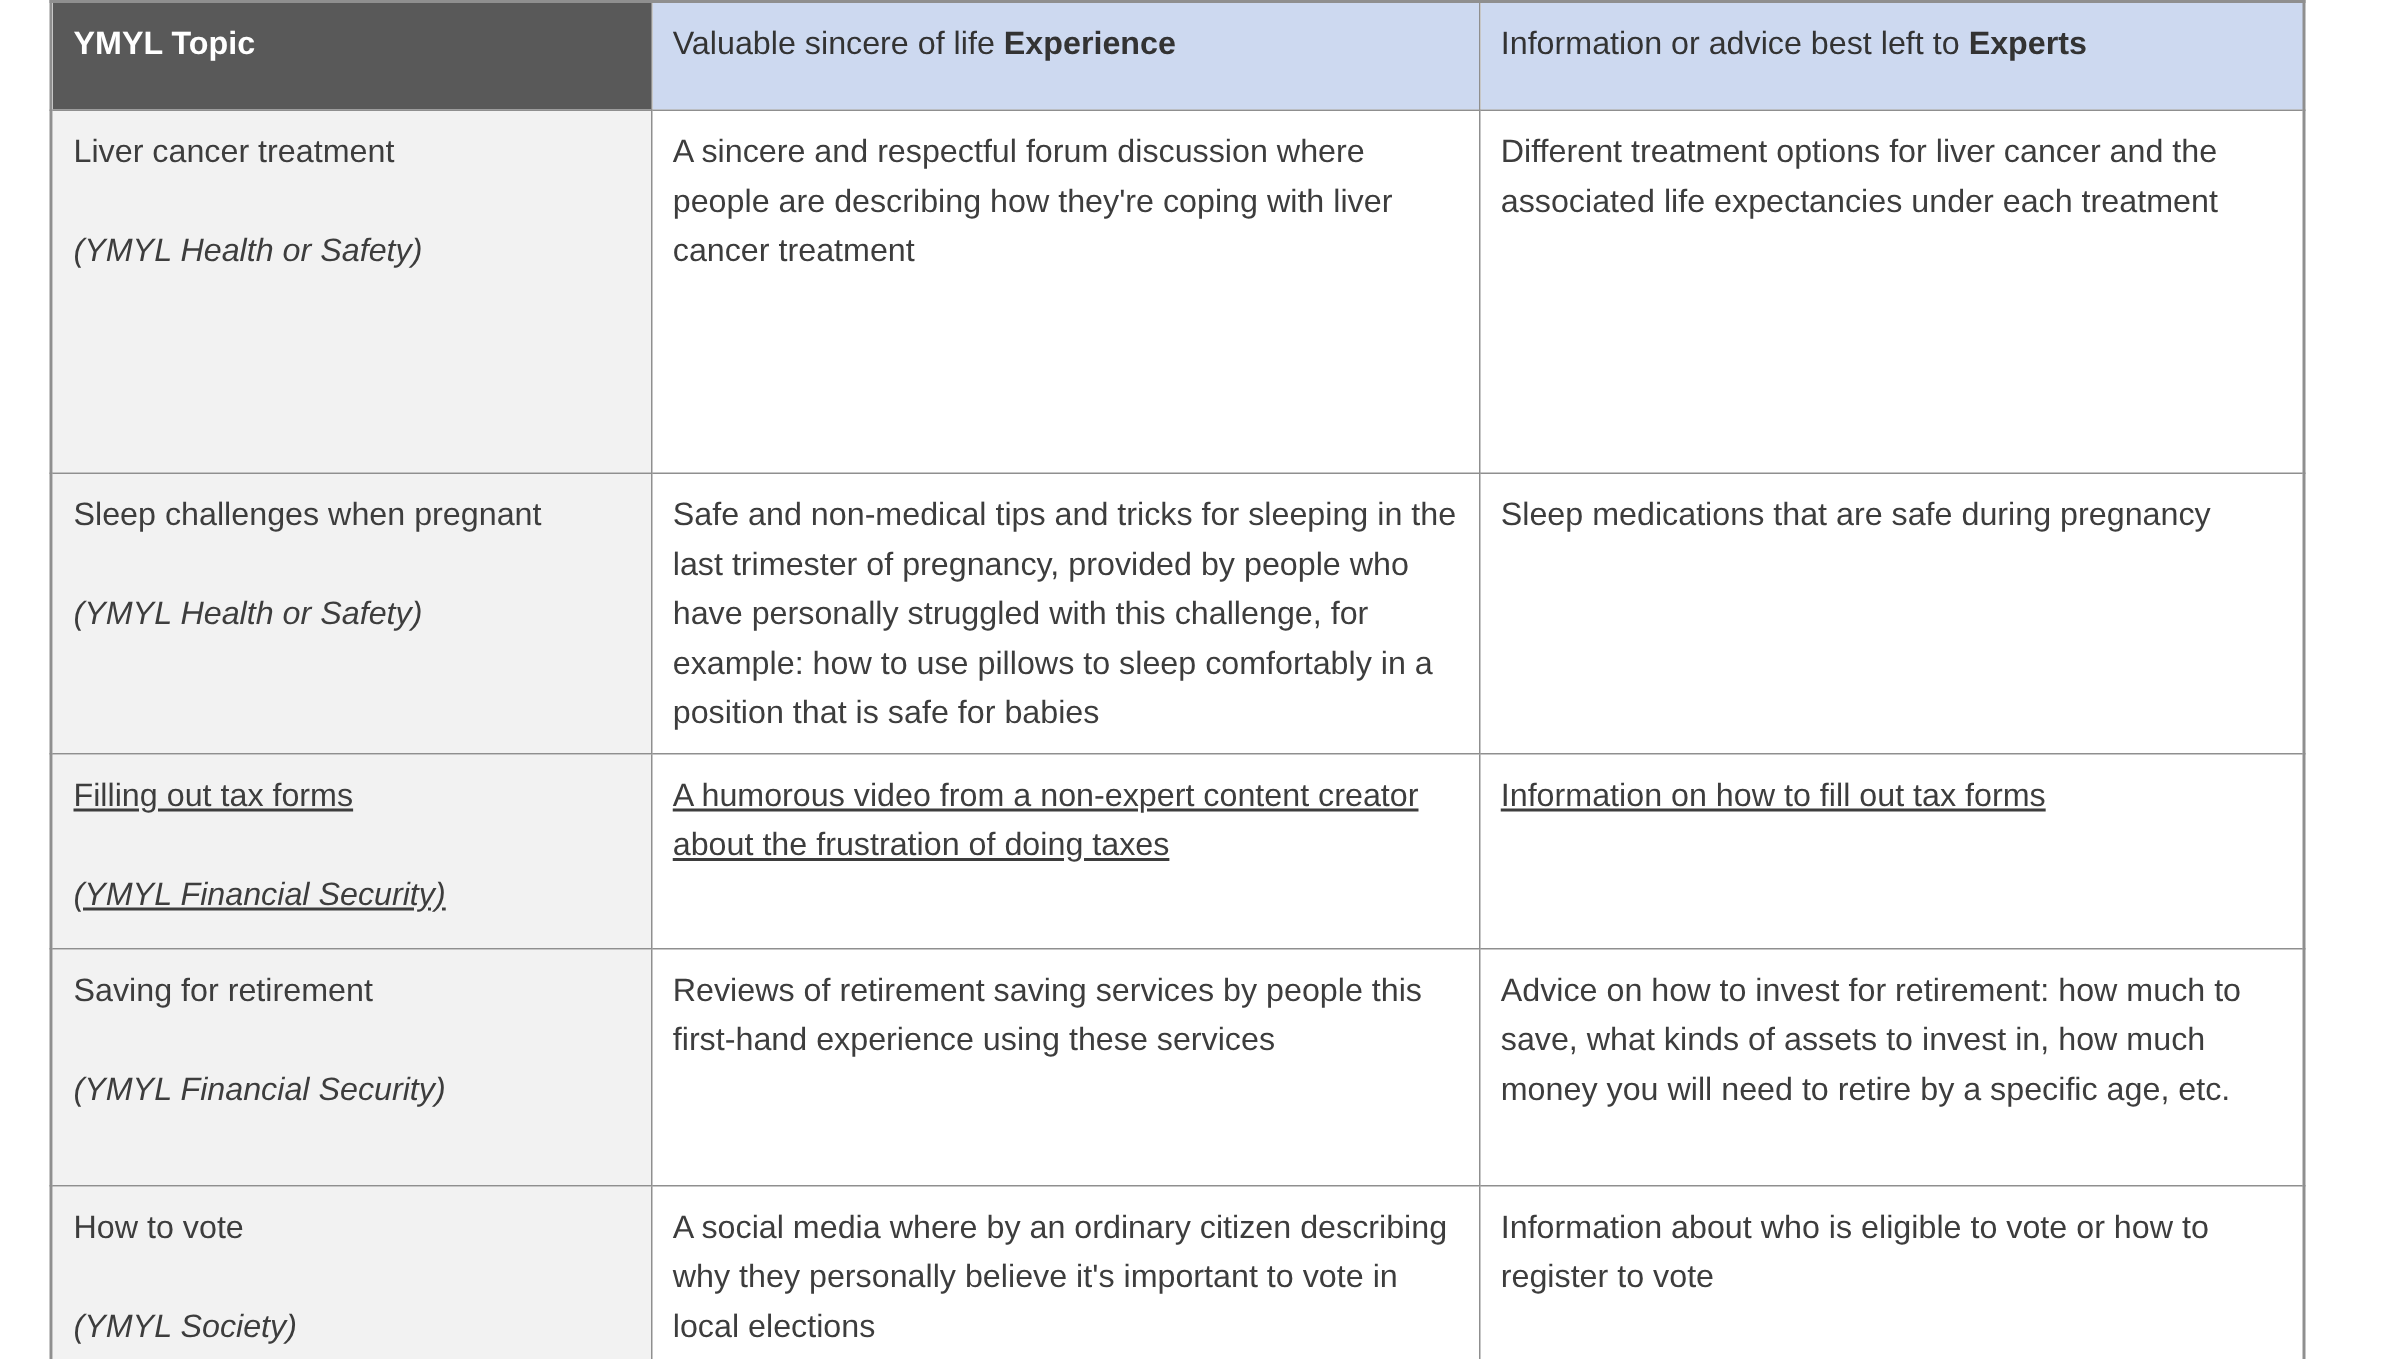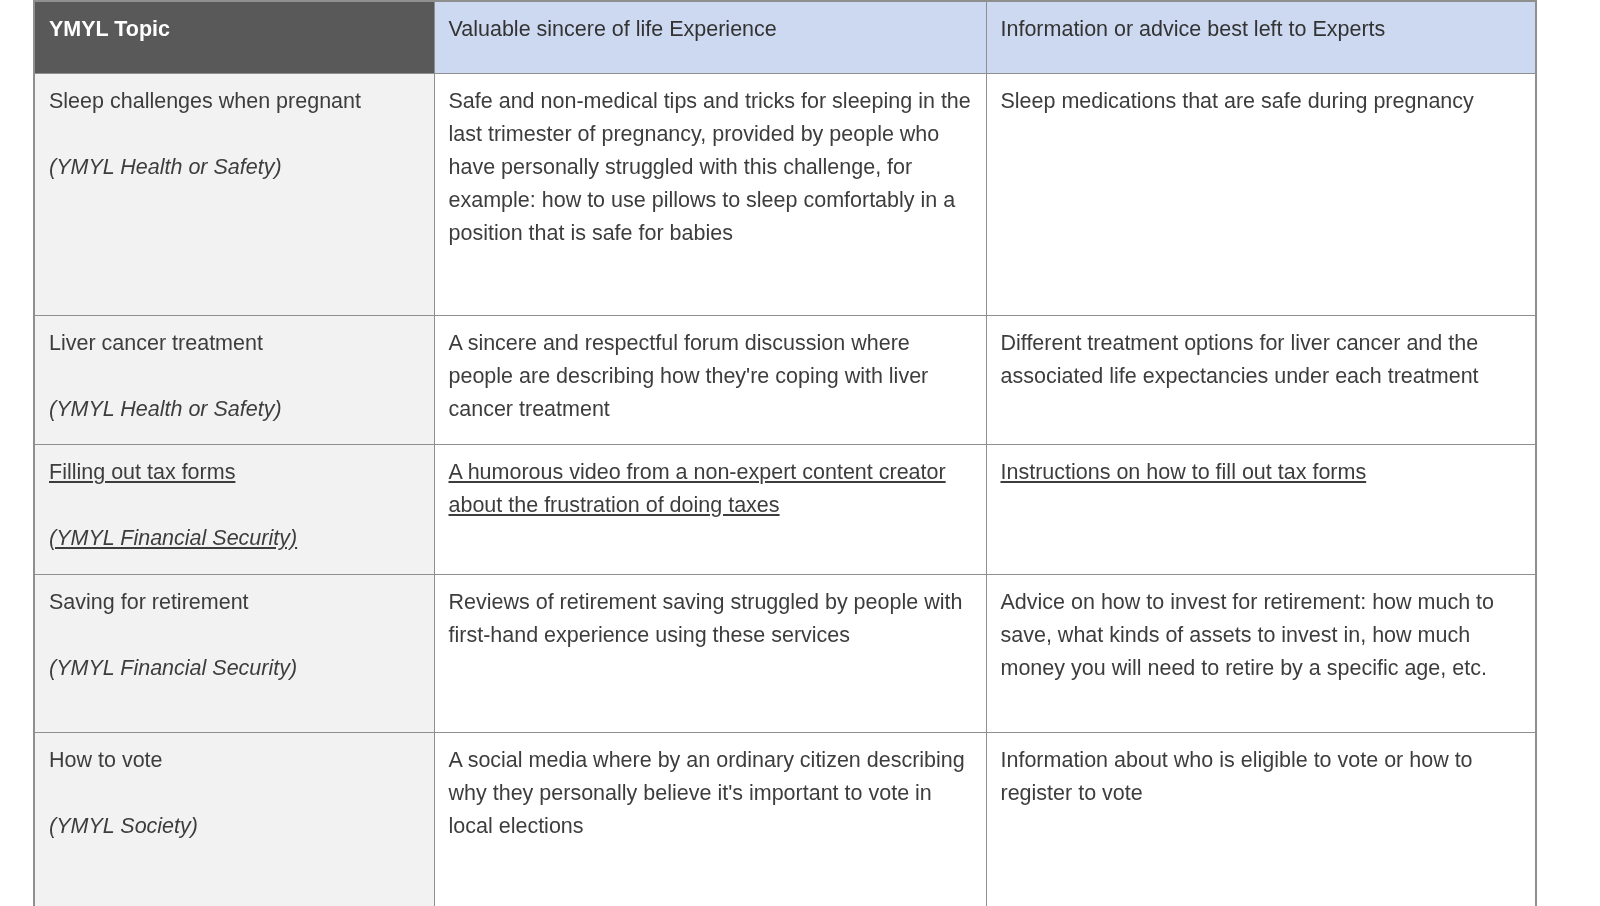--- a/index.html
+++ b/index.html
@@ -45,21 +45,21 @@
     background:var(--header-bg);
     color:var(--header-text);
     height:72px;
     padding-top:6px;padding-bottom:6px;
   }
   thead th.topic-header{
     background:var(--topic-header-bg);
     color:var(--topic-header-text);
     font-weight:bold;
   }
-  thead .hdr-emphasis{font-weight:normal;}
+  thead .hdr-emphasis{font-weight:bold;}
   tbody td{background:var(--cell-bg);}
   tbody td.topic-cell{background:var(--topic-col-bg);}
   tbody tr:nth-child(1) td{height:242px;}
   tbody tr:nth-child(2) td{height:129px;}
   tbody tr:nth-child(3) td{height:130px;text-decoration:underline;}
   tbody tr:nth-child(4) td{height:158px;}
   tbody tr:nth-child(5) td{height:182px;}
   p{margin:0;}
   .category{
     margin-top:33px;
@@ -78,64 +78,64 @@
   <thead>
     <tr>
       <th class="topic-header">YMYL Topic</th>
       <th><span>Valuable sincere of life </span><span class="hdr-emphasis">Experience</span></th>
       <th><span>Information or advice best left to </span><span class="hdr-emphasis">Experts</span></th>
     </tr>
   </thead>
   <tbody id="table-body">
   <tr>
     <td class="topic-cell">
+      <p>Liver cancer treatment</p>
+      <p class="category">(YMYL Health or Safety)</p>
+    </td>
+    <td>
+      <p>A sincere and respectful forum discussion where people are describing how they're coping with liver cancer treatment</p>
+    </td>
+    <td>
+      <p>Different treatment options for liver cancer and the associated life expectancies under each treatment</p>
+    </td>
+  </tr>
+
+  <tr>
+    <td class="topic-cell">
       <p>Sleep challenges when pregnant</p>
       <p class="category">(YMYL Health or Safety)</p>
     </td>
     <td>
       <p>Safe and non-medical tips and tricks for sleeping in the last trimester of pregnancy, provided by people who have personally struggled with this challenge, for example: how to use pillows to sleep comfortably in a position that is safe for babies</p>
     </td>
     <td>
       <p>Sleep medications that are safe during pregnancy</p>
     </td>
   </tr>
 
   <tr>
     <td class="topic-cell">
-      <p>Liver cancer treatment</p>
-      <p class="category">(YMYL Health or Safety)</p>
-    </td>
-    <td>
-      <p>A sincere and respectful forum discussion where people are describing how they're coping with liver cancer treatment</p>
-    </td>
-    <td>
-      <p>Different treatment options for liver cancer and the associated life expectancies under each treatment</p>
-    </td>
-  </tr>
-
-  <tr>
-    <td class="topic-cell">
       <p>Filling out tax forms</p>
       <p class="category">(YMYL Financial Security)</p>
     </td>
     <td>
       <p>A humorous video from a non-expert content creator about the frustration of doing taxes</p>
     </td>
     <td>
-      <p>Instructions on how to fill out tax forms</p>
+      <p>Information on how to fill out tax forms</p>
     </td>
   </tr>
 
   <tr>
     <td class="topic-cell">
       <p>Saving for retirement</p>
       <p class="category">(YMYL Financial Security)</p>
     </td>
     <td>
-      <p>Reviews of retirement saving struggled by people with first-hand experience using these services</p>
+      <p>Reviews of retirement saving services by people this first-hand experience using these services</p>
     </td>
     <td>
       <p>Advice on how to invest for retirement: how much to save, what kinds of assets to invest in, how much money you will need to retire by a specific age, etc.</p>
     </td>
   </tr>
 
   <tr>
     <td class="topic-cell">
       <p>How to vote</p>
       <p class="category">(YMYL Society)</p>

